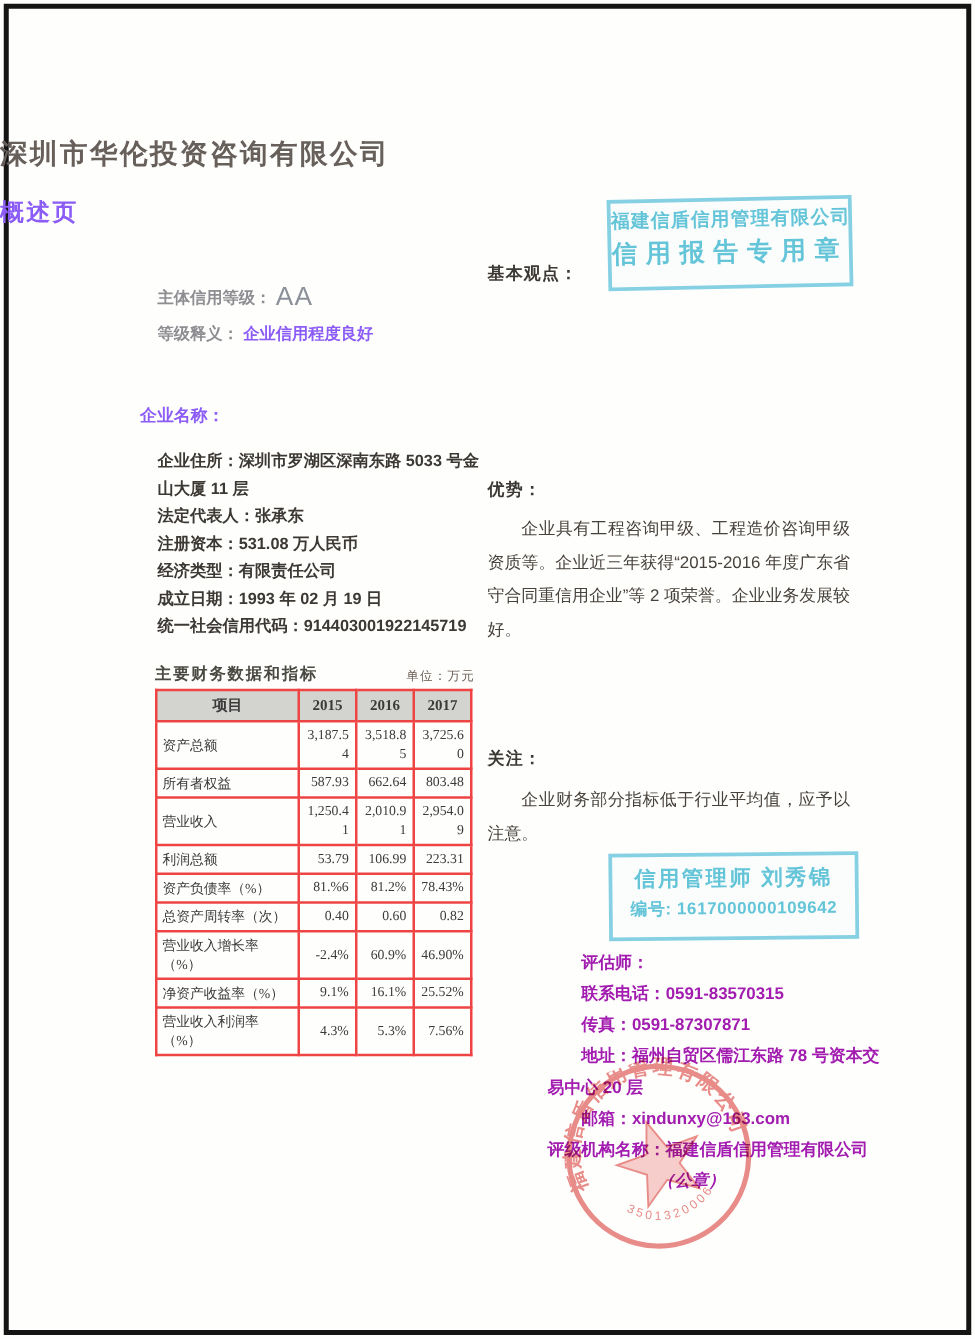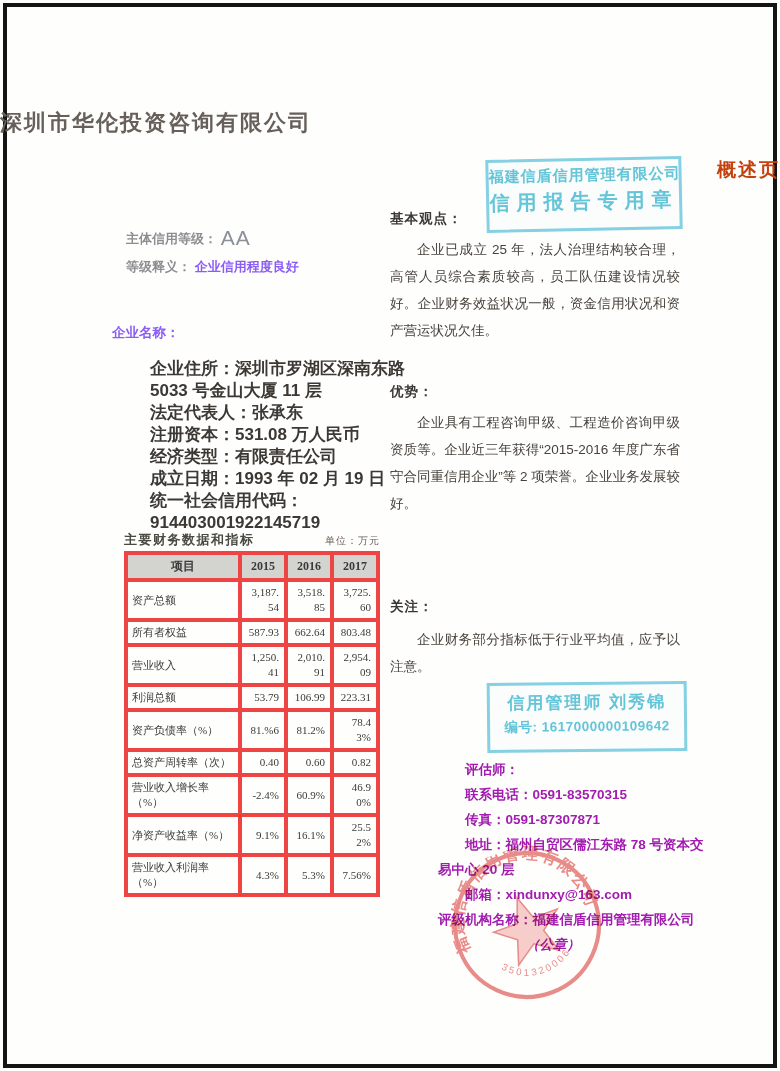--- a/index.html
+++ b/index.html
@@ -4,52 +4,52 @@
 <style>
   * { margin:0; padding:0; box-sizing:border-box; }
   html,body { background:#ffffff; }
   body { font-family:"Liberation Sans","DejaVu Sans",sans-serif; }
   .page { position:relative; width:780px; height:1071px; background:#fefefd; overflow:hidden; }
   .frame { position:absolute; left:3px; top:3px; right:3px; bottom:3px; border:4px solid #141414; pointer-events:none; }
 
   
   .doc-title { position:absolute; left:0; top:108px; width:100%; text-align:left;
     font-size:22px; font-weight:600; letter-spacing:2px; color:#675f5a; }
-  .doc-subtitle { position:absolute; left:0; top:157px; width:100%; text-align:right;
-    font-size:19px; font-weight:600; letter-spacing:2px; color:#c2410c; }
+  .doc-subtitle { position:absolute; left:0; top:157px; width:100%; text-align:left;
+    font-size:19px; font-weight:600; letter-spacing:2px; color:#8b5cf6; }
 
   
   .stamp-rect { position:absolute; border:3px solid rgba(105,198,222,0.8); color:#64c5da;
     text-align:center; mix-blend-mode:multiply; background:rgba(220,245,250,0.12); }
   .stamp-report { left:486px; top:158px; width:196px; height:73px; transform:rotate(-1.2deg); padding-top:5px; }
   .stamp-report .s1 { font-size:15px; font-weight:bold; letter-spacing:1px; white-space:nowrap; }
   .stamp-report .s2 { font-size:20px; font-weight:bold; letter-spacing:7px; margin-top:3px; white-space:nowrap; }
   .stamp-manager { left:487px; top:682px; width:200px; height:70px; transform:rotate(-0.6deg); padding-top:6px; }
   .stamp-manager .s1 { font-size:17px; font-weight:bold; letter-spacing:2px; white-space:nowrap; }
   .stamp-manager .s2 { font-size:13.5px; font-weight:bold; letter-spacing:0.5px; margin-top:4px; white-space:nowrap; }
 
   
   .lbl-gray { color:#8d8d92; font-weight:600; }
   .val-dark { color:#8b5cf6; font-weight:700; }
   .rating { position:absolute; left:126px; top:226px; width:260px; font-size:13px; }
   .rating .row { margin-bottom:8px; }
   .grade-val { font-size:21px; color:#8b9099; font-weight:500; letter-spacing:1px; vertical-align:-2px; }
   .company-name { position:absolute; left:112px; top:324px; font-size:13.5px; }
-  .company-fields { position:absolute; left:126px; top:358px; width:262px; font-size:17px; line-height:22px;margin-left:24px; }
+  .company-fields { position:absolute; left:126px; top:358px; width:262px; font-size:13px; line-height:22px; }
   .company-fields p { margin:0; }
   .company-fields .lbl { color:#3c3833; font-weight:700; }
   .company-fields .val { color:#3c3833; font-weight:700; }
 
   
   .fin-head { position:absolute; left:124px; top:530px; width:256px; }
   .fin-title { font-size:13px; font-weight:700; letter-spacing:1.5px; color:#4b4a42; display:inline-block; }
   .fin-unit { font-size:10px; color:#6b5e55; float:right; margin-top:4px; letter-spacing:1px; }
   table.fin { position:absolute; left:124px; top:551px; border-collapse:collapse;
     font-family:"Liberation Serif","DejaVu Serif",serif; color:#3a3a3a; }
-  table.fin th, table.fin td { border:4px solid #ef4444; }
+  table.fin th, table.fin td { border:2px solid #ef4444; }
   table.fin th { background:#d3d3cf; font-size:12px; font-weight:700; padding:3px 2px; }
   table.fin th.item-h { width:114px; }
   table.fin th.yr { width:46px; }
   table.fin td.item { font-size:11px; text-align:left; padding:3px 2px 3px 4px; letter-spacing:0; }
   table.fin td.num { font-size:11px; text-align:right; padding:3px 5px; word-break:break-all; line-height:15px; }
 
   
   .sec-h { position:absolute; left:390px; font-size:13.5px; font-weight:700; color:#3c3833; letter-spacing:1px; }
   .sec-p { position:absolute; left:390px; width:290px; font-size:13.5px; line-height:27px;
     color:#48423c; text-indent:2em; text-align:justify; }
@@ -162,21 +162,20 @@
       <tr>
           <td class="item">营业收入利润率（%）</td>
           <td class="num">4.3%</td>
           <td class="num">5.3%</td>
           <td class="num">7.56%</td>
         </tr>
     </tbody>
   </table>
 
   <div class="sec-h" style="top:210px;">基本观点：</div>
-  <div class="sec-p" style="top:236px;">企业已成立 25 年，法人治理结构较合理，高管人员综合素质较高，员工队伍建设情况较好。企业财务效益状况一般，资金信用状况和资产营运状况欠佳。</div>
 
   <div class="sec-h" style="top:383px;">优势：</div>
   <div class="sec-p" style="top:409px;">企业具有工程咨询甲级、工程造价咨询甲级资质等。企业近三年获得“2015-2016 年度广东省守合同重信用企业”等 2 项荣誉。企业业务发展较好。</div>
 
   <div class="sec-h" style="top:598px;">关注：</div>
   <div class="sec-p" style="top:626px;">企业财务部分指标低于行业平均值，应予以注意。</div>
 
   <div class="stamp-rect stamp-manager">
     <div class="s1">信用管理师  刘秀锦</div>
     <div class="s2">编号: 1617000000109642</div>

